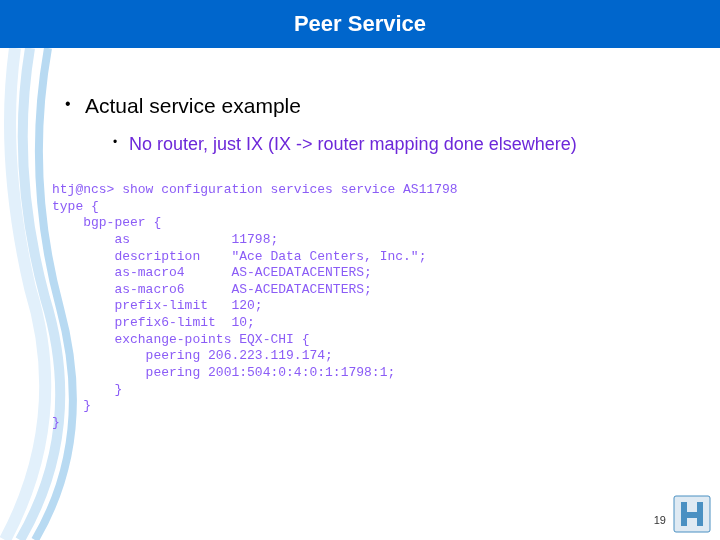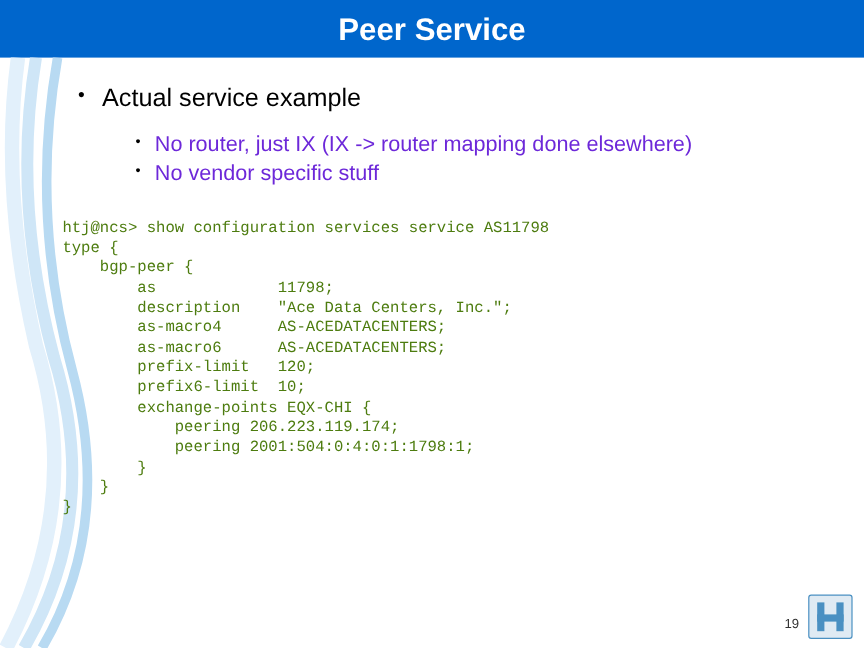--- a/index.html
+++ b/index.html
@@ -16,21 +16,21 @@
     left: 0;
     width: 100%;
     height: 48px;
     background: #0066cc;
     display: flex;
     align-items: center;
     justify-content: center;
   }
   .title-bar h1 {
     color: #fff;
-    font-size: 26px;
+    font-size: 22px;
     font-weight: bold;
   }
   .bg-curves {
     position: absolute;
     left: 0;
     top: 48px;
     width: 90px;
     height: 492px;
     pointer-events: none;
   }
@@ -42,20 +42,21 @@
   }
   ul.lvl1 {
     list-style: none;
   }
   ul.lvl1 > li {
     position: relative;
     padding-left: 20px;
     font-size: 21px;
     color: #000;
     margin-bottom: 12px;
+    margin-top: 24px;
   }
   ul.lvl1 > li::before {
     content: "•";
     position: absolute;
     left: 0;
     top: 1px;
     font-size: 16px;
     color: #000;
   }
   ul.lvl2 {
@@ -78,21 +79,21 @@
     color: #000;
   }
   .code-block {
     position: absolute;
     left: 52px;
     top: 182px;
     font-family: "Courier New", Courier, monospace;
     font-size: 13px;
     line-height: 1.28;
     white-space: pre;
-    color: #4d7c0f;
+    color: #8b5cf6;
   }
   .page-number {
     position: absolute;
     right: 54px;
     bottom: 14px;
     font-size: 11px;
     color: #333;
   }
   .logo {
     position: absolute;
@@ -118,23 +119,20 @@
   </svg>
 
   <div class="content">
     <ul class="lvl1">
       <li>
         <span>Actual service example</span>
         <ul class="lvl2">
           <li>
             <span>No router, just IX (IX -&gt; router mapping done elsewhere)</span>
           </li>
-          <li>
-            <span>No vendor specific stuff</span>
-          </li>
         </ul>
       </li>
     </ul>
   </div>
 
   <div class="code-block">htj@ncs&gt; show configuration services service AS11798
 type {
     bgp-peer {
         as             11798;
         description    "Ace Data Centers, Inc.";

